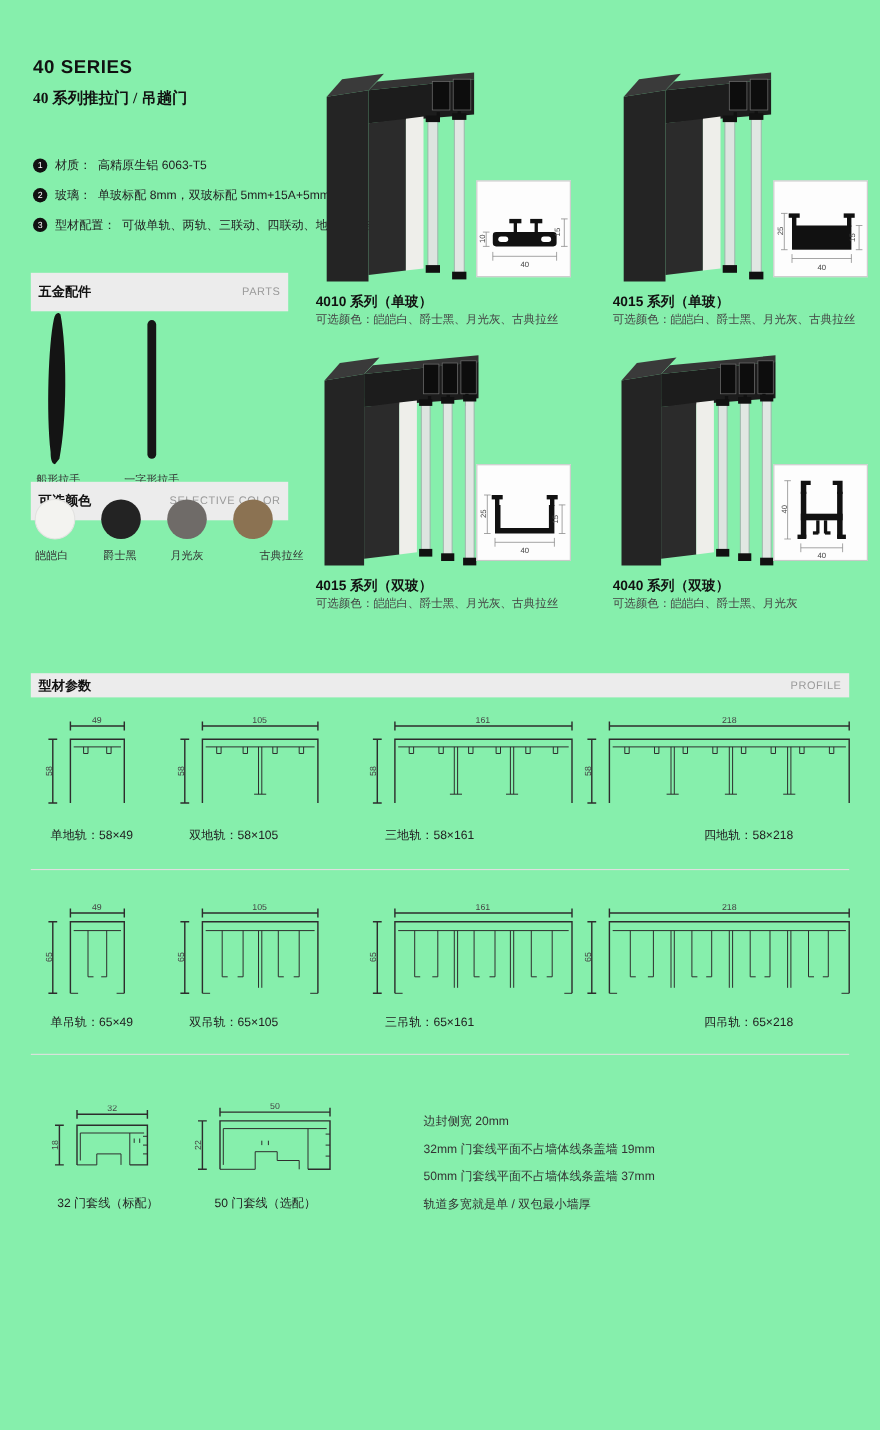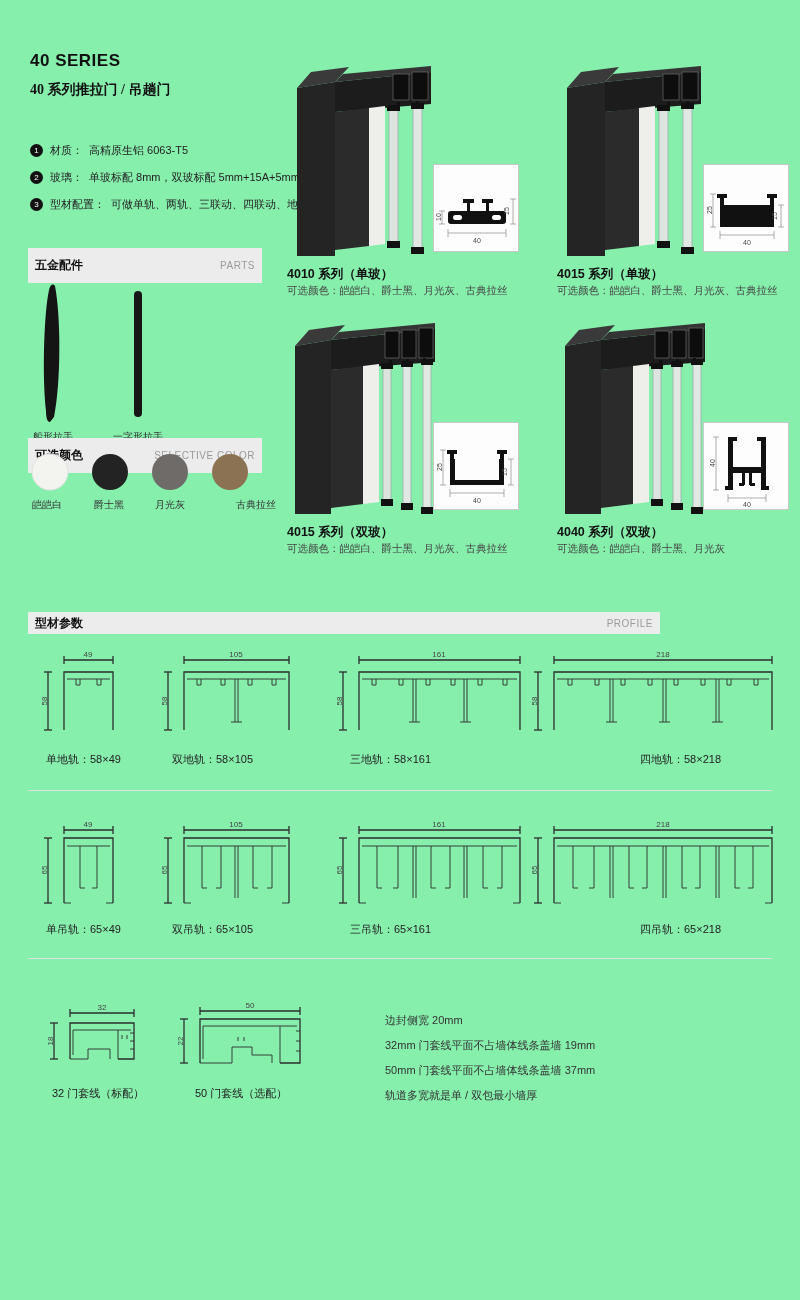--- a/index.html
+++ b/index.html
@@ -293,21 +293,21 @@
         <line x1="24" y1="75" x2="62" y2="75"></line>
           <line x1="24" y1="71" x2="24" y2="79"></line>
           <line x1="62" y1="71" x2="62" y2="79"></line>
         <text x="43" y="84" font-size="7" text-anchor="middle">40</text>
       </svg>
     </div>
     <div class="ptitle">4040 系列（双玻）</div>
     <div class="pcolors">可选颜色：皑皑白、爵士黑、月光灰</div>
   </div>
 
-  <div class="secbar" style="left:28px;top:612px;width:632px;height:22px;">
+  <div class="secbar" style="left:28px;top:612px;width:744px;height:22px;">
     <span class="t">型材参数</span>
     <span class="te">PROFILE</span>
   </div>
 
   <svg class="diagram prof dim" style="left:38px;top:652px;" width="83" height="92" viewBox="0 0 83 92">
     <line x1="26" y1="8" x2="75" y2="8"></line>
       <line x1="26" y1="4" x2="26" y2="12"></line>
       <line x1="75" y1="4" x2="75" y2="12"></line>
     <text x="50" y="5" font-size="8" text-anchor="middle">49</text>
     <line x1="10" y1="20" x2="10" y2="78"></line>

